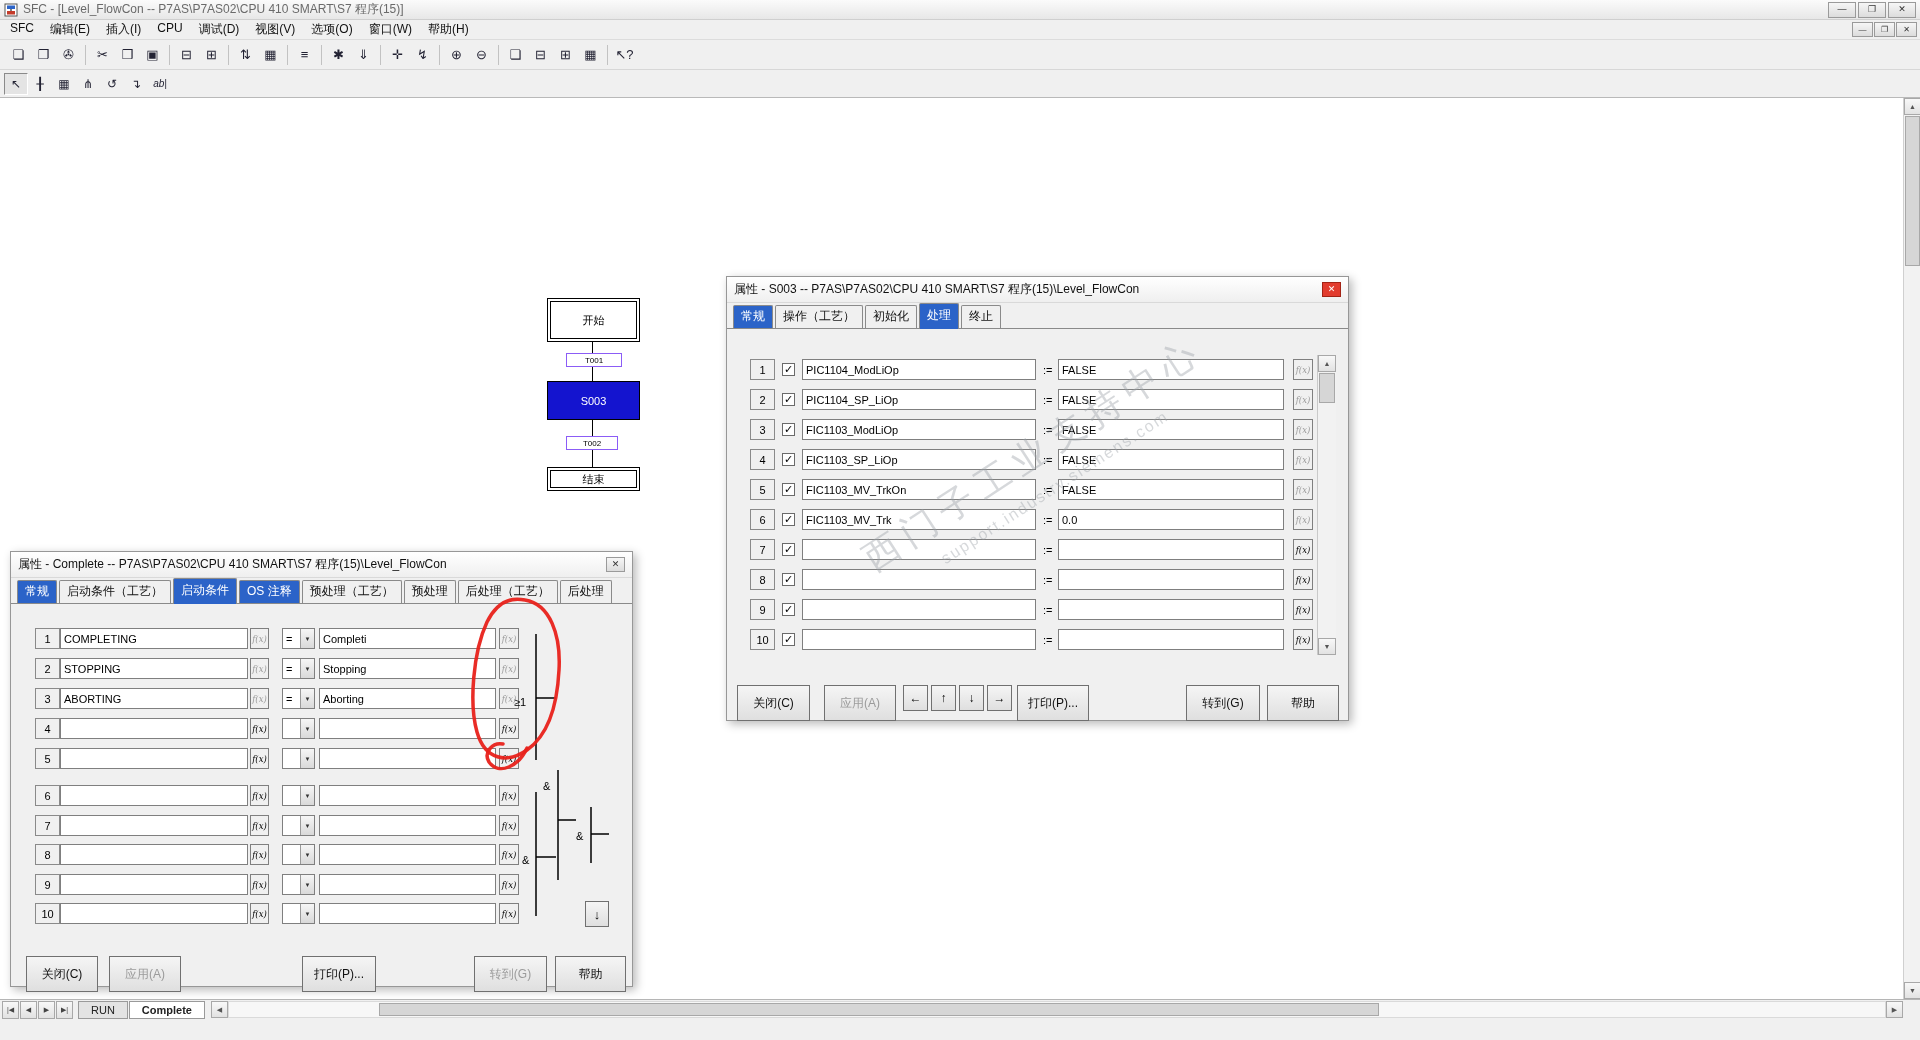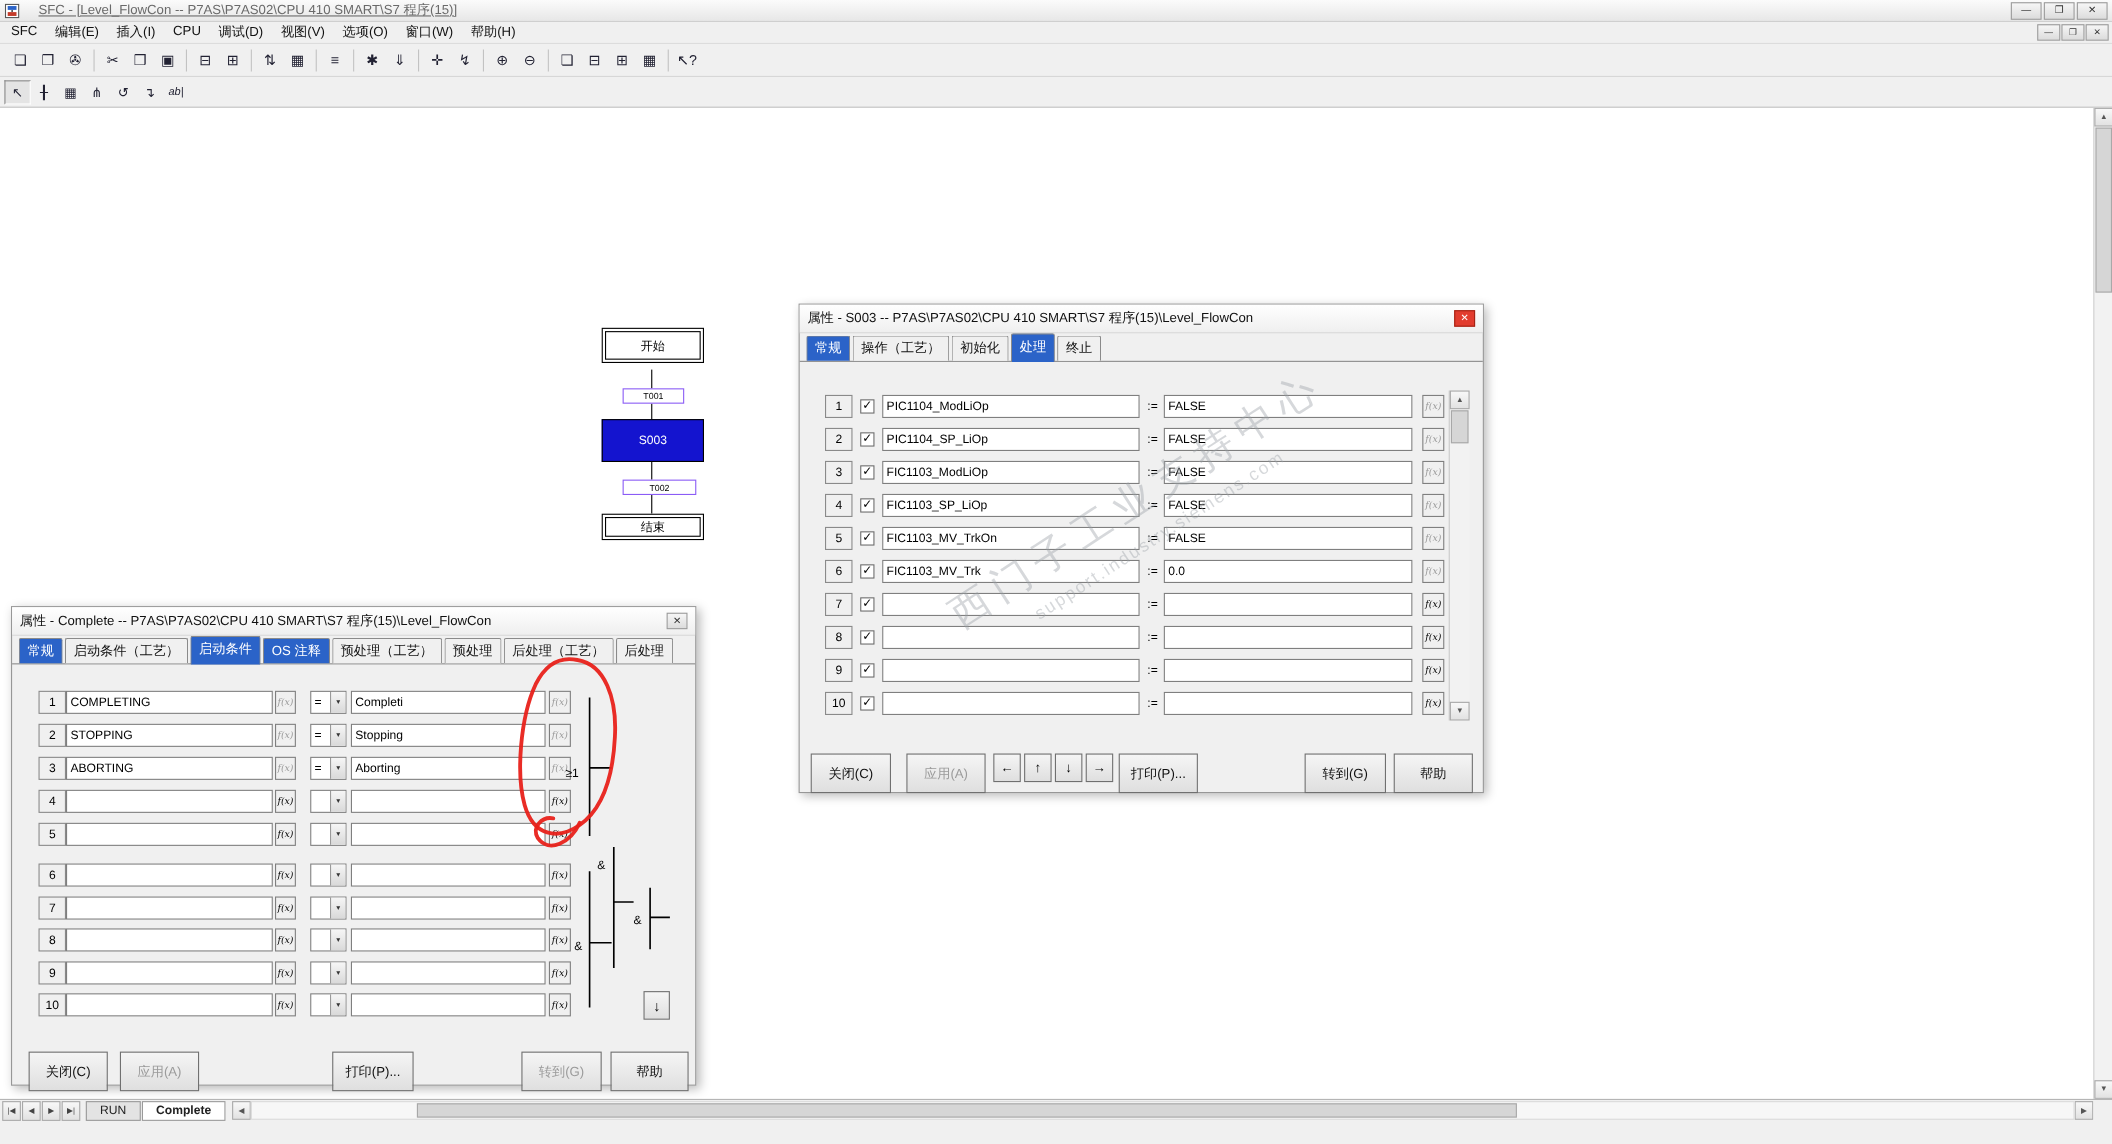--- a/index.html
+++ b/index.html
@@ -3,21 +3,21 @@
 <meta charset="utf-8">
 <style>
   * { margin:0; padding:0; box-sizing:border-box; }
   html,body { width:1920px; height:1040px; overflow:hidden;
     font-family:"Liberation Sans","DejaVu Sans",sans-serif; background:#f0f0f0; }
   .screen { position:relative; width:1920px; height:1040px; }
 
   
   .titlebar { height:20px; background:linear-gradient(#fbfbfb,#e7e7e7);
     border-bottom:1px solid #cfcfcf; display:flex; align-items:center; padding:0 4px; }
-  .titlebar .ttl { font-size:12px; color:#6a6a6a; margin-left:17px; white-space:nowrap;text-decoration:underline; }
+  .titlebar .ttl { font-size:12px; color:#6a6a6a; margin-left:5px; white-space:nowrap; }
   .win-controls { margin-left:auto; display:flex; gap:2px; }
   .win-controls button { width:28px; height:16px; font-size:9px; line-height:1;
     border:1px solid #9a9a9a; background:linear-gradient(#f6f6f6,#dcdcdc); color:#333; }
 
   .menubar { height:20px; background:#f0f0f0; border-bottom:1px solid #dcdcdc;
     display:flex; align-items:center; padding-left:2px; }
   .menu-item { font-size:12px; padding:2px 8px; color:#111; }
   .mdi-controls { margin-left:auto; display:flex; gap:1px; padding-right:3px; }
   .mdi-controls button { width:21px; height:15px; font-size:8px; line-height:1;
     border:1px solid #9a9a9a; background:linear-gradient(#f6f6f6,#dcdcdc); color:#333; }
@@ -222,30 +222,30 @@
       <button class="tbtn">▦</button>
       <button class="tbtn">⋔</button>
       <button class="tbtn">↺</button>
       <button class="tbtn">↴</button>
       <button class="tbtn small-text">ab|</button>
     </div>
 
   <div class="canvas">
 
     <div class="sfc-line" style="left:592px; top:238px; height:131px;"></div>
-    <div class="sfc-outer" style="left:547px; top:200px; width:93px; height:32px;">
+    <div class="sfc-outer" style="left:547px; top:200px; width:93px; height:44px;">
       <span>开始</span>
     </div>
     <div class="sfc-trans" style="left:566px; top:255px; width:56px; height:14px;">
       <span>T001</span>
     </div>
     <div class="sfc-step" style="left:547px; top:283px; width:93px; height:39px;">
       <span>S003</span>
     </div>
-    <div class="sfc-trans" style="left:566px; top:338px; width:67px; height:14px;">
+    <div class="sfc-trans" style="left:566px; top:338px; width:52px; height:14px;">
       <span>T002</span>
     </div>
     <div class="sfc-outer" style="left:547px; top:369px; width:93px; height:24px;">
       <span>结束</span>
     </div>
 
     <div class="dialog" style="left:10px; top:453px; width:623px; height:436px;">
       <div class="dlg-title">
         <span class="dlg-title-text">属性 -  Complete -- P7AS\P7AS02\CPU 410 SMART\S7 程序(15)\Level_FlowCon</span>
         <button class="dlg-close">✕</button>

